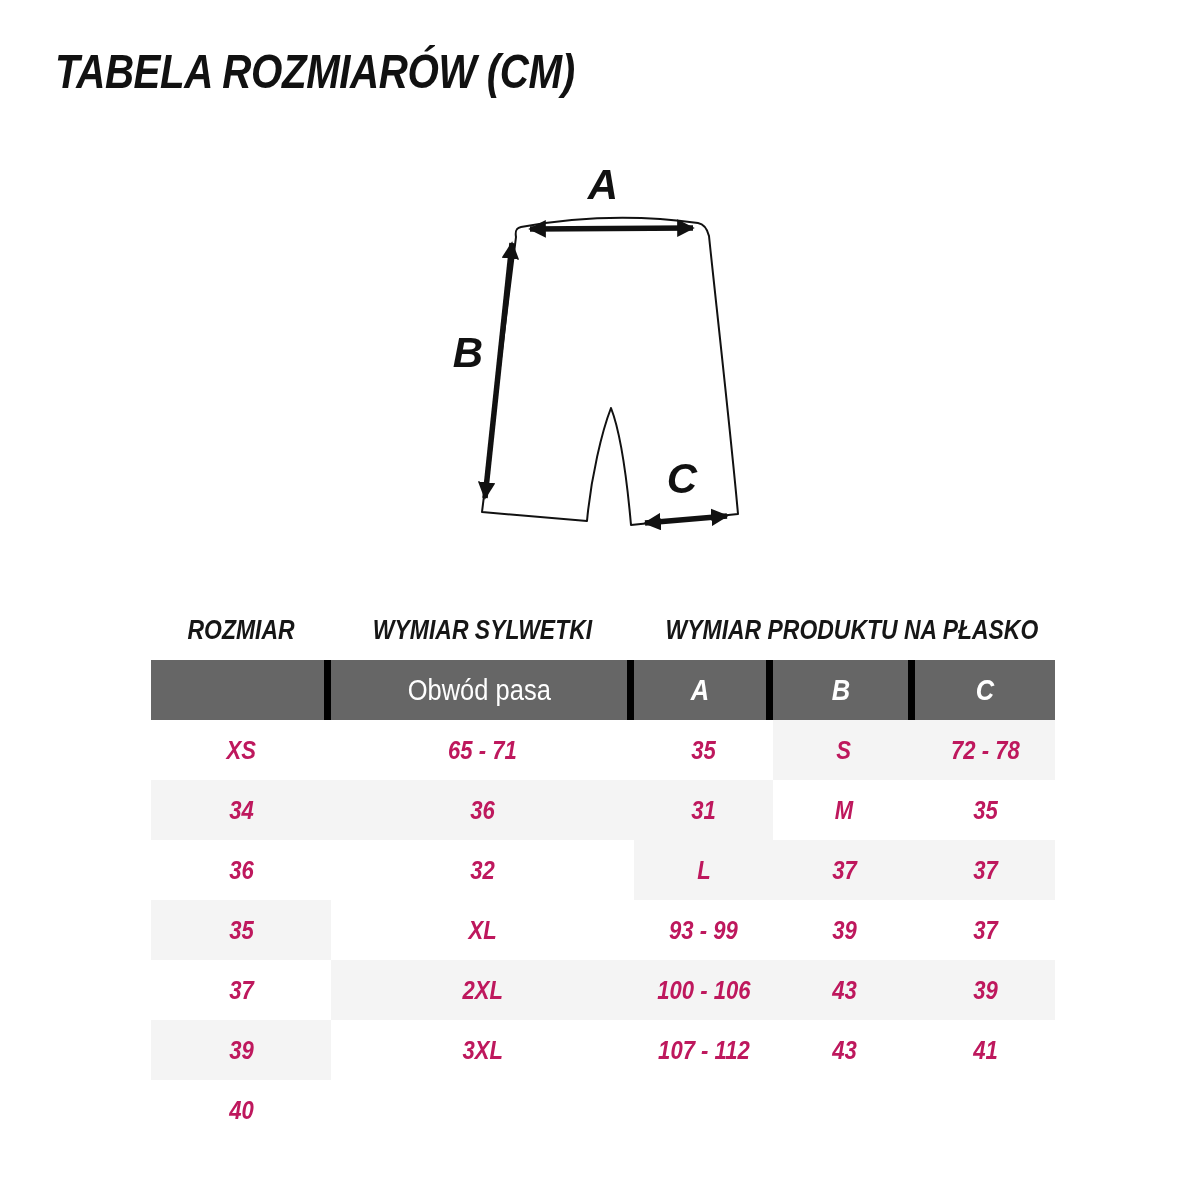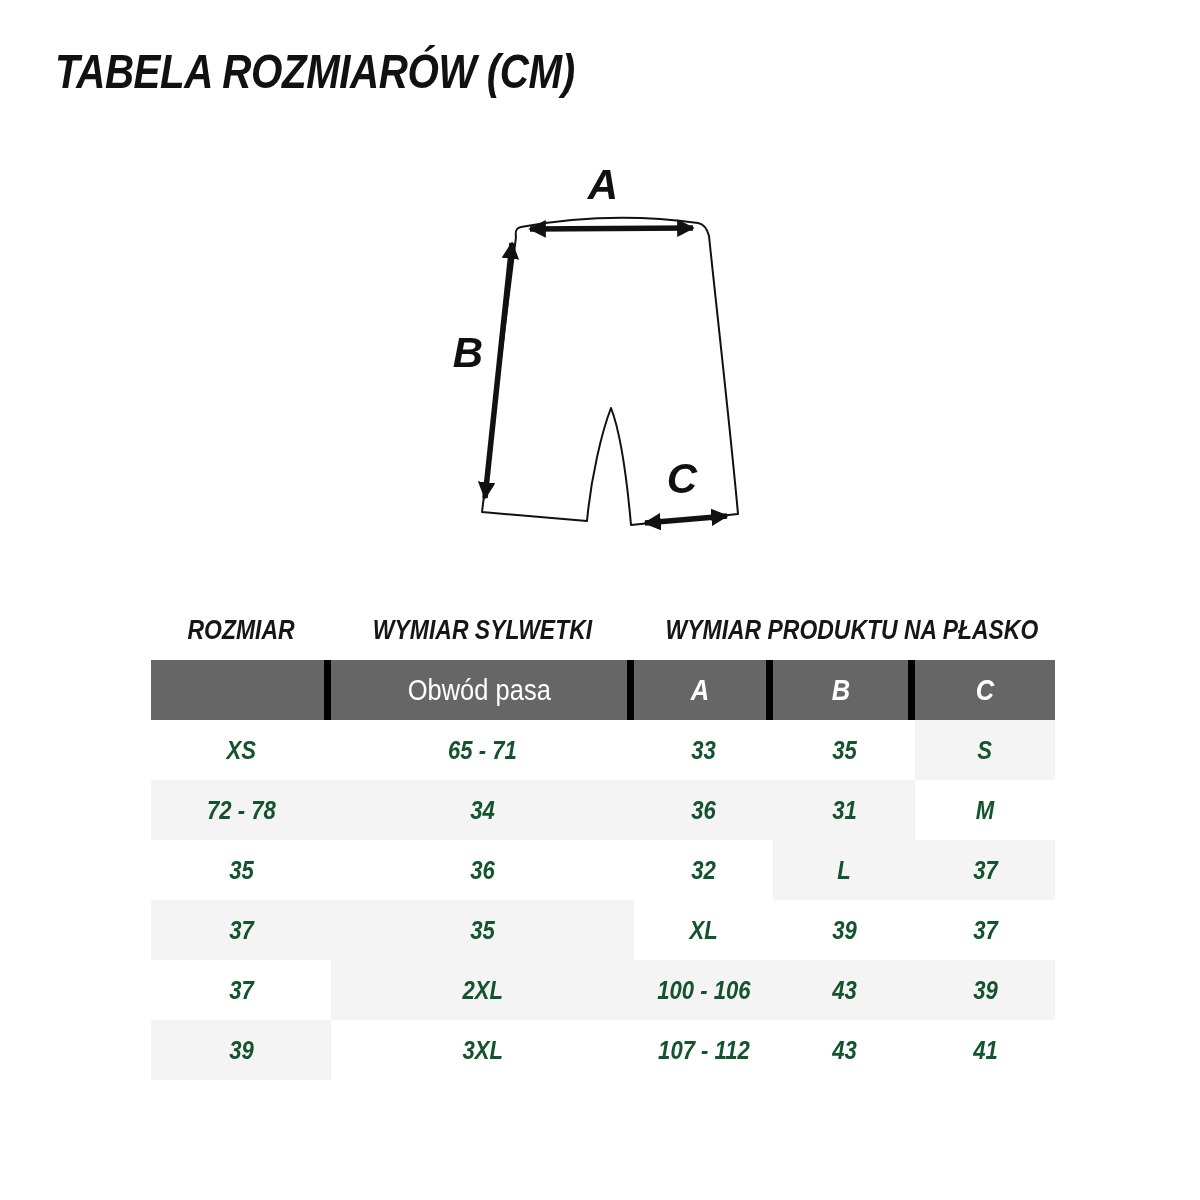--- a/index.html
+++ b/index.html
@@ -71,21 +71,21 @@
     grid-auto-rows: 60px;
   }
   .cell {
     display: flex;
     align-items: center;
     justify-content: center;
     font-size: 26px;
     font-weight: 700;
     font-style: italic;
     box-sizing: border-box;
-    color: #14532d;
+    color: #be185d;
   }
   .cell > span { display: inline-block; transform: scaleX(0.85); white-space: nowrap; }
   .cell.gray { background: #666666; color: #ffffff; font-size: 30px; }
   .cell.gray.sep { border-right: 7px solid #000000; }
   .cell.gray.upright { font-style: normal; font-weight: 400; }
   .cell.stripe { background: #f4f4f4; }
 </style>
 </head>
 <body>
 
@@ -145,23 +145,20 @@
           <span>C</span>
         </div>
 
     <div class="cell">
           <span>XS</span>
         </div>
         <div class="cell">
           <span>65 - 71</span>
         </div>
         <div class="cell">
-          <span>33</span>
-        </div>
-        <div class="cell">
           <span>35</span>
         </div>
         <div class="cell stripe">
           <span>S</span>
         </div>
         <div class="cell stripe">
           <span>72 - 78</span>
         </div>
         <div class="cell stripe">
           <span>34</span>
@@ -193,20 +190,23 @@
         <div class="cell stripe">
           <span>37</span>
         </div>
         <div class="cell stripe">
           <span>35</span>
         </div>
         <div class="cell">
           <span>XL</span>
         </div>
         <div class="cell">
+          <span>93 - 99</span>
+        </div>
+        <div class="cell">
           <span>39</span>
         </div>
         <div class="cell">
           <span>37</span>
         </div>
         <div class="cell">
           <span>37</span>
         </div>
         <div class="cell stripe">
           <span>2XL</span>
@@ -228,17 +228,20 @@
         </div>
         <div class="cell">
           <span>107 - 112</span>
         </div>
         <div class="cell">
           <span>43</span>
         </div>
         <div class="cell">
           <span>41</span>
         </div>
+        <div class="cell">
+          <span>40</span>
+        </div>
       </div>
 
   </div>
 
 </div>
 
 </body></html>

